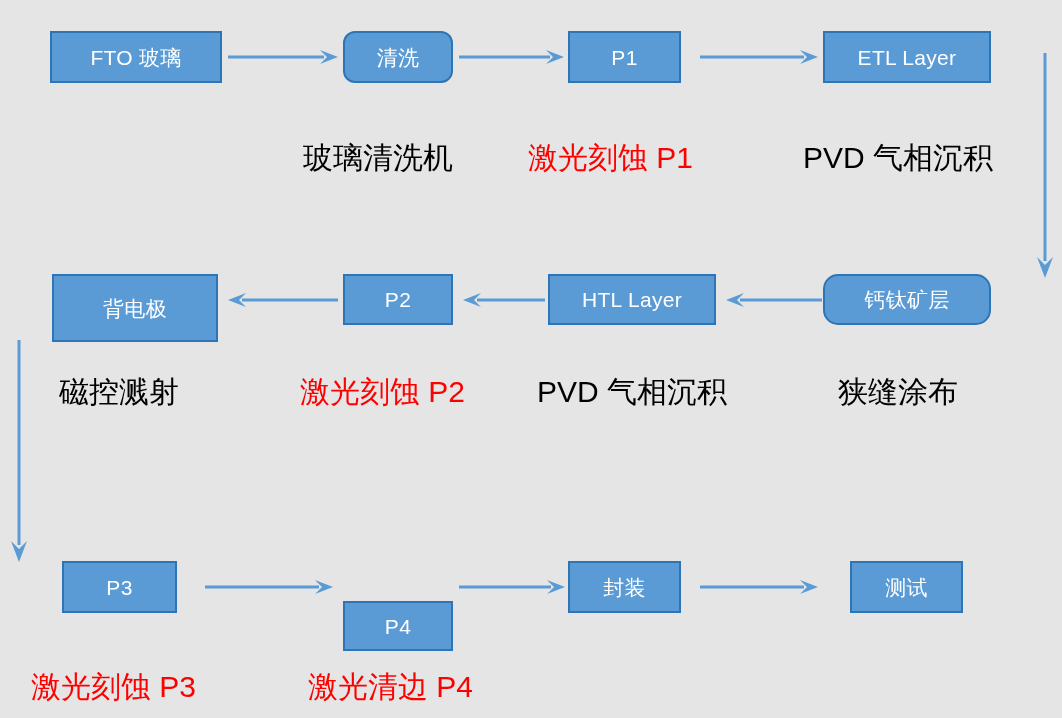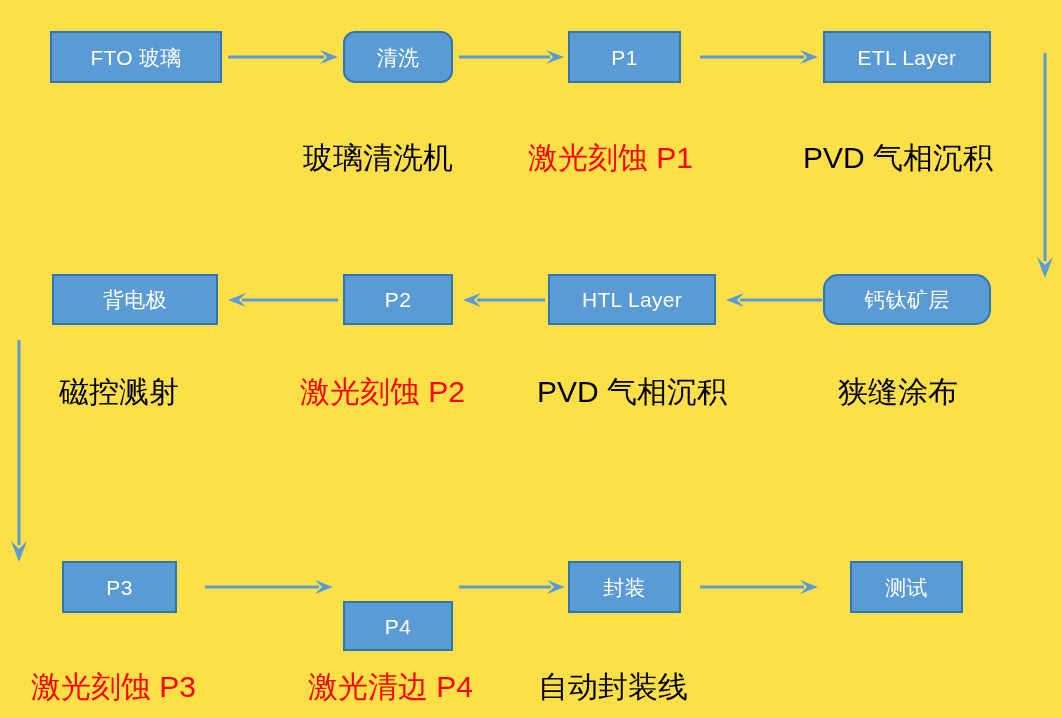--- a/index.html
+++ b/index.html
@@ -5,21 +5,21 @@
 <style>
   html, body {
     margin: 0;
     padding: 0;
     background: #ffffff;
   }
   #stage {
     position: relative;
     width: 1062px;
     height: 718px;
-    background: #fde047;
+    background: #e5e5e5;
     overflow: hidden;
     font-family: "Liberation Sans", "DejaVu Sans", sans-serif;
   }
   .node {
     position: absolute;
     background: #5B9BD5;
     border: 2px solid #2E75B6;
     box-sizing: border-box;
     display: flex;
     align-items: center;
@@ -98,21 +98,21 @@
     <span>PVD 气相沉积</span>
   </div>
 
   <div class="arrow-v" style="left:1034px; top:53px; width:22px; height:225px;">
     <svg width="22" height="225" viewBox="0 0 22 225">
       <line class="aline" x1="11" y1="0" x2="11" y2="208" stroke-width="3"></line>
       <polygon class="ahead" points="3,204 11,225 19,204 11,212"></polygon>
     </svg>
   </div>
 
-  <div class="node" style="left:52px; top:274px; width:166px; height:51px;">
+  <div class="node" style="left:52px; top:274px; width:166px; height:68px;">
     <span>背电极</span>
   </div>
 
   <div class="arrow-h" style="left:224px; top:289px; width:114px; height:22px;">
     <svg width="114" height="22" viewBox="0 0 114 22">
       <line class="aline" x1="114" y1="11" x2="18" y2="11" stroke-width="3"></line>
       <polygon class="ahead" points="22,4 4,11 22,18 15,11"></polygon>
     </svg>
   </div>
 
@@ -198,17 +198,14 @@
   <div class="node" style="left:850px; top:561px; width:113px; height:52px;">
     <span>测试</span>
   </div>
 
   <div class="caption red" style="left:31px; top:672px;">
     <span>激光刻蚀 P3</span>
   </div>
   <div class="caption red" style="left:308px; top:672px;">
     <span>激光清边 P4</span>
   </div>
-  <div class="caption" style="left:538px; top:672px;">
-    <span>自动封装线</span>
-  </div>
 
 </div>
 
 </body></html>

